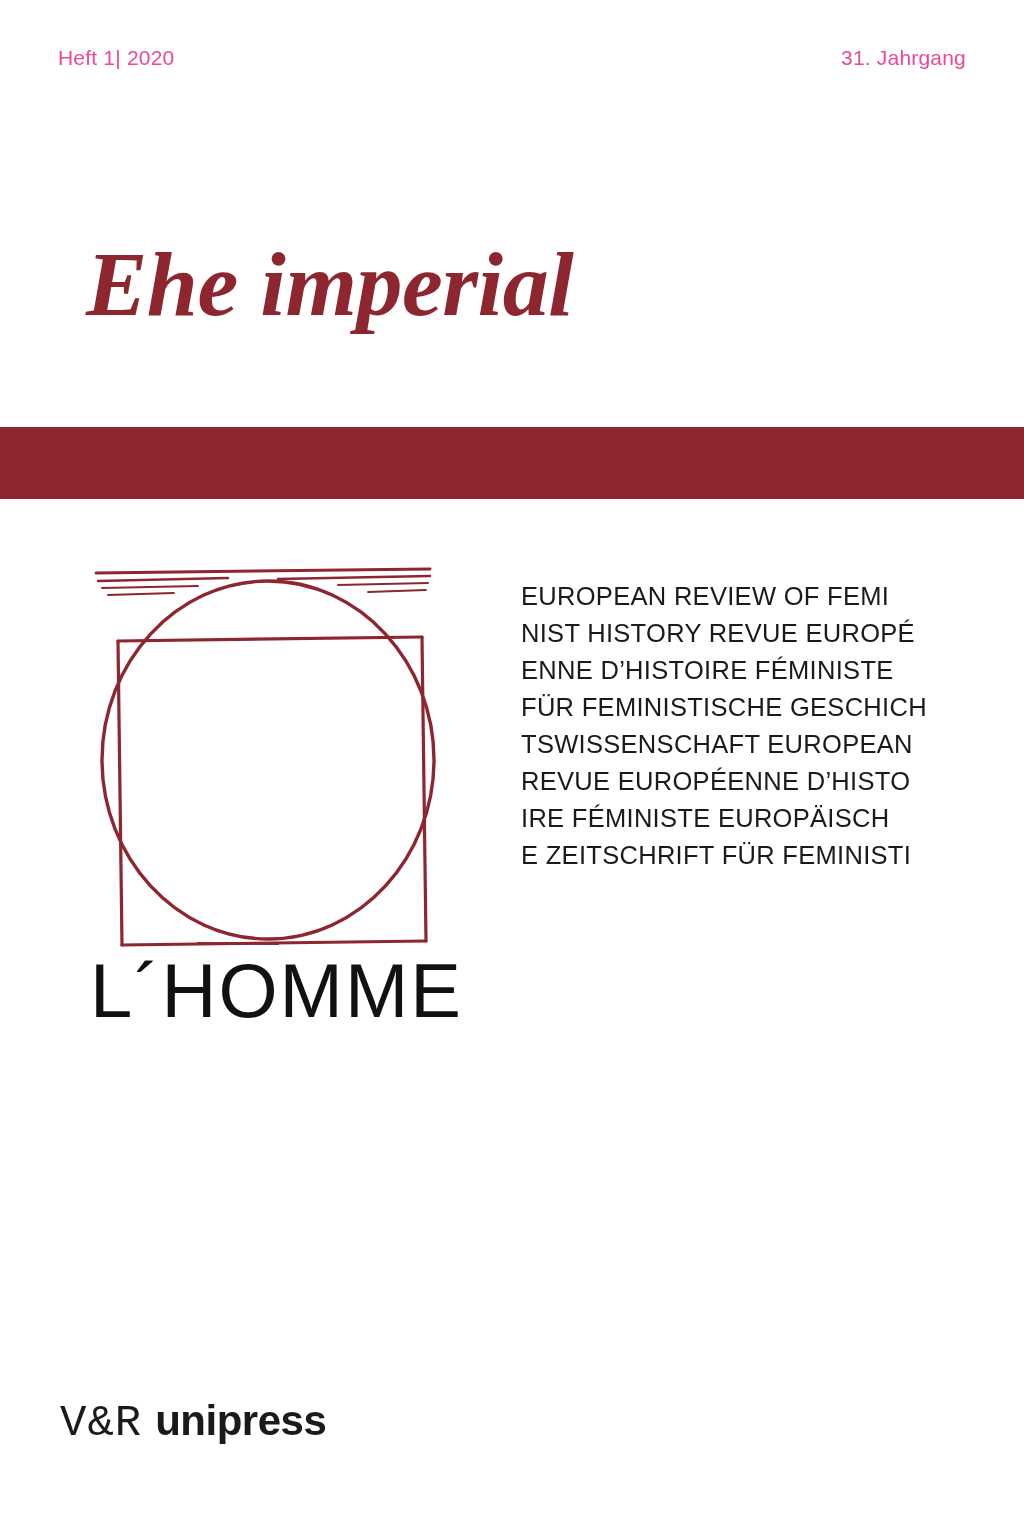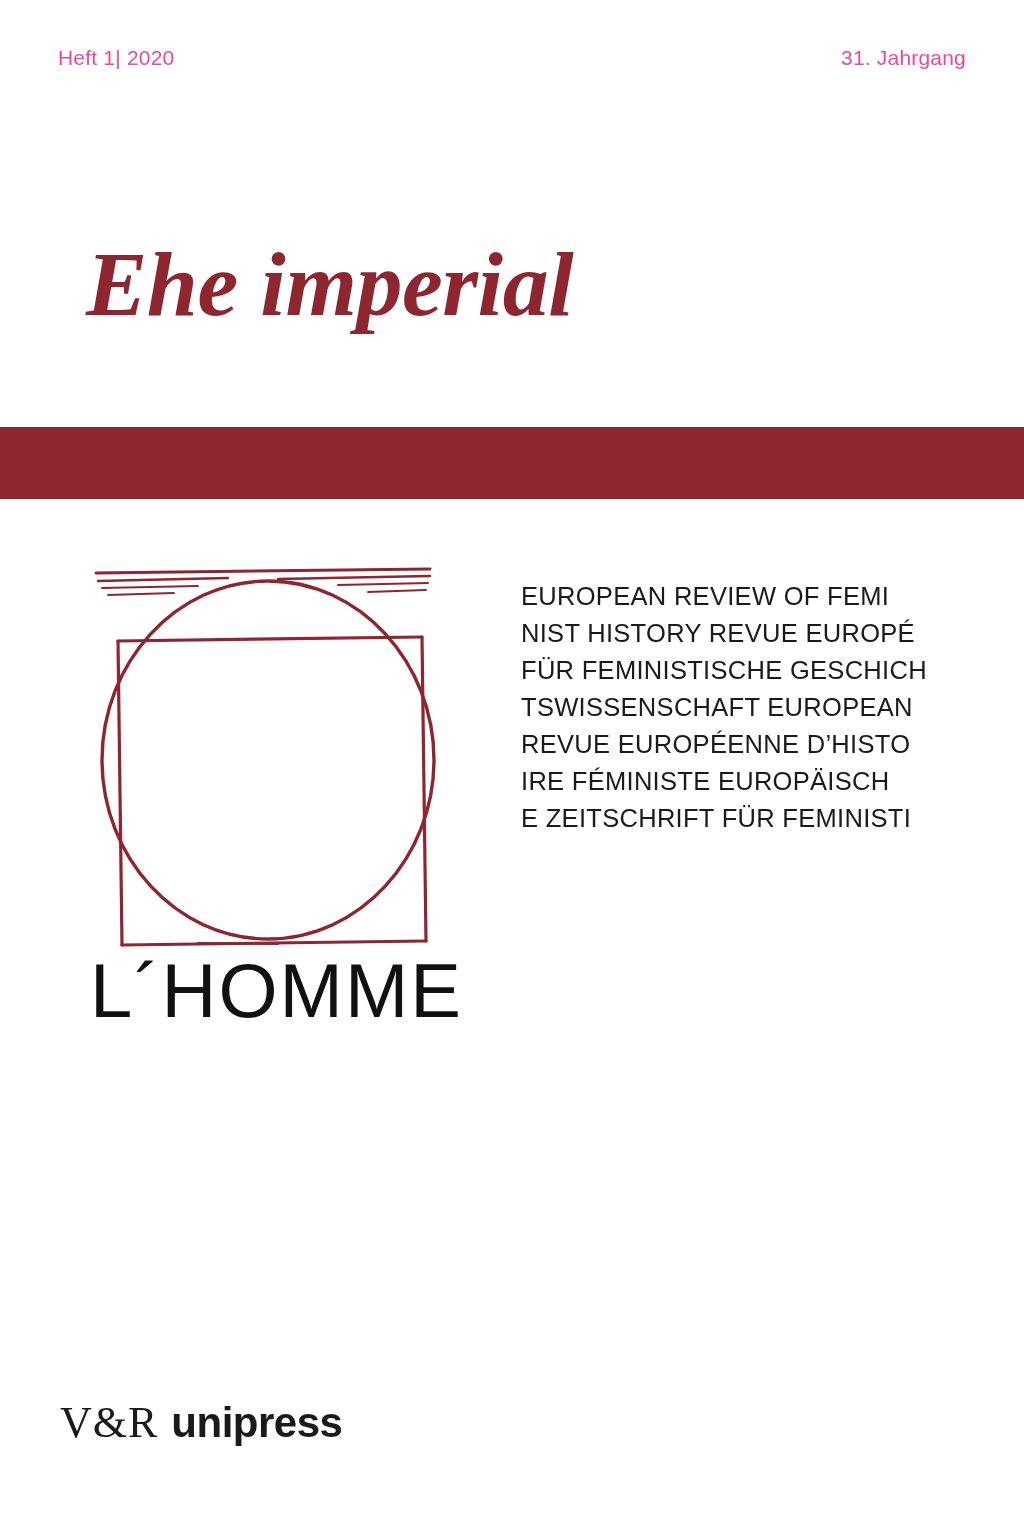--- a/index.html
+++ b/index.html
@@ -107,21 +107,21 @@
   
   .publisher {
     position: absolute;
     left: 60px;
     bottom: 84px;
     display: flex;
     align-items: baseline;
     gap: 13px;
   }
   .pub-vr {
-    font-family: Liberation Serif, serif;
+    font-family: Liberation Mono, monospace;
     font-size: 44px;
     color: #1a1a1a;
     letter-spacing: 1px;
   }
   .pub-name {
     font-family: Liberation Sans, sans-serif;
     font-weight: bold;
     font-size: 42px;
     color: #1a1a1a;
     letter-spacing: -0.5px;
@@ -164,20 +164,21 @@
         <path d="M120 388 L200 389" stroke-width="2.2"></path>
       </g>
     </svg>
   </div>
   <div class="logo-word">L´HOMME</div>
 </div>
 
 <div class="subtitle-block">
   <div class="subtitle-line">EUROPEAN REVIEW OF FEMI</div>
   <div class="subtitle-line">NIST HISTORY REVUE EUROPÉ</div>
+  <div class="subtitle-line">ENNE D’HISTOIRE FÉMINISTE</div>
   <div class="subtitle-line">FÜR FEMINISTISCHE GESCHICH</div>
   <div class="subtitle-line">TSWISSENSCHAFT EUROPEAN</div>
   <div class="subtitle-line">REVUE EUROPÉENNE D’HISTO</div>
   <div class="subtitle-line">IRE FÉMINISTE EUROPÄISCH</div>
   <div class="subtitle-line">E ZEITSCHRIFT FÜR FEMINISTI</div>
 </div>
 
 <div class="publisher">
   <span class="pub-vr">V&amp;R</span>
   <span class="pub-name">unipress</span>

